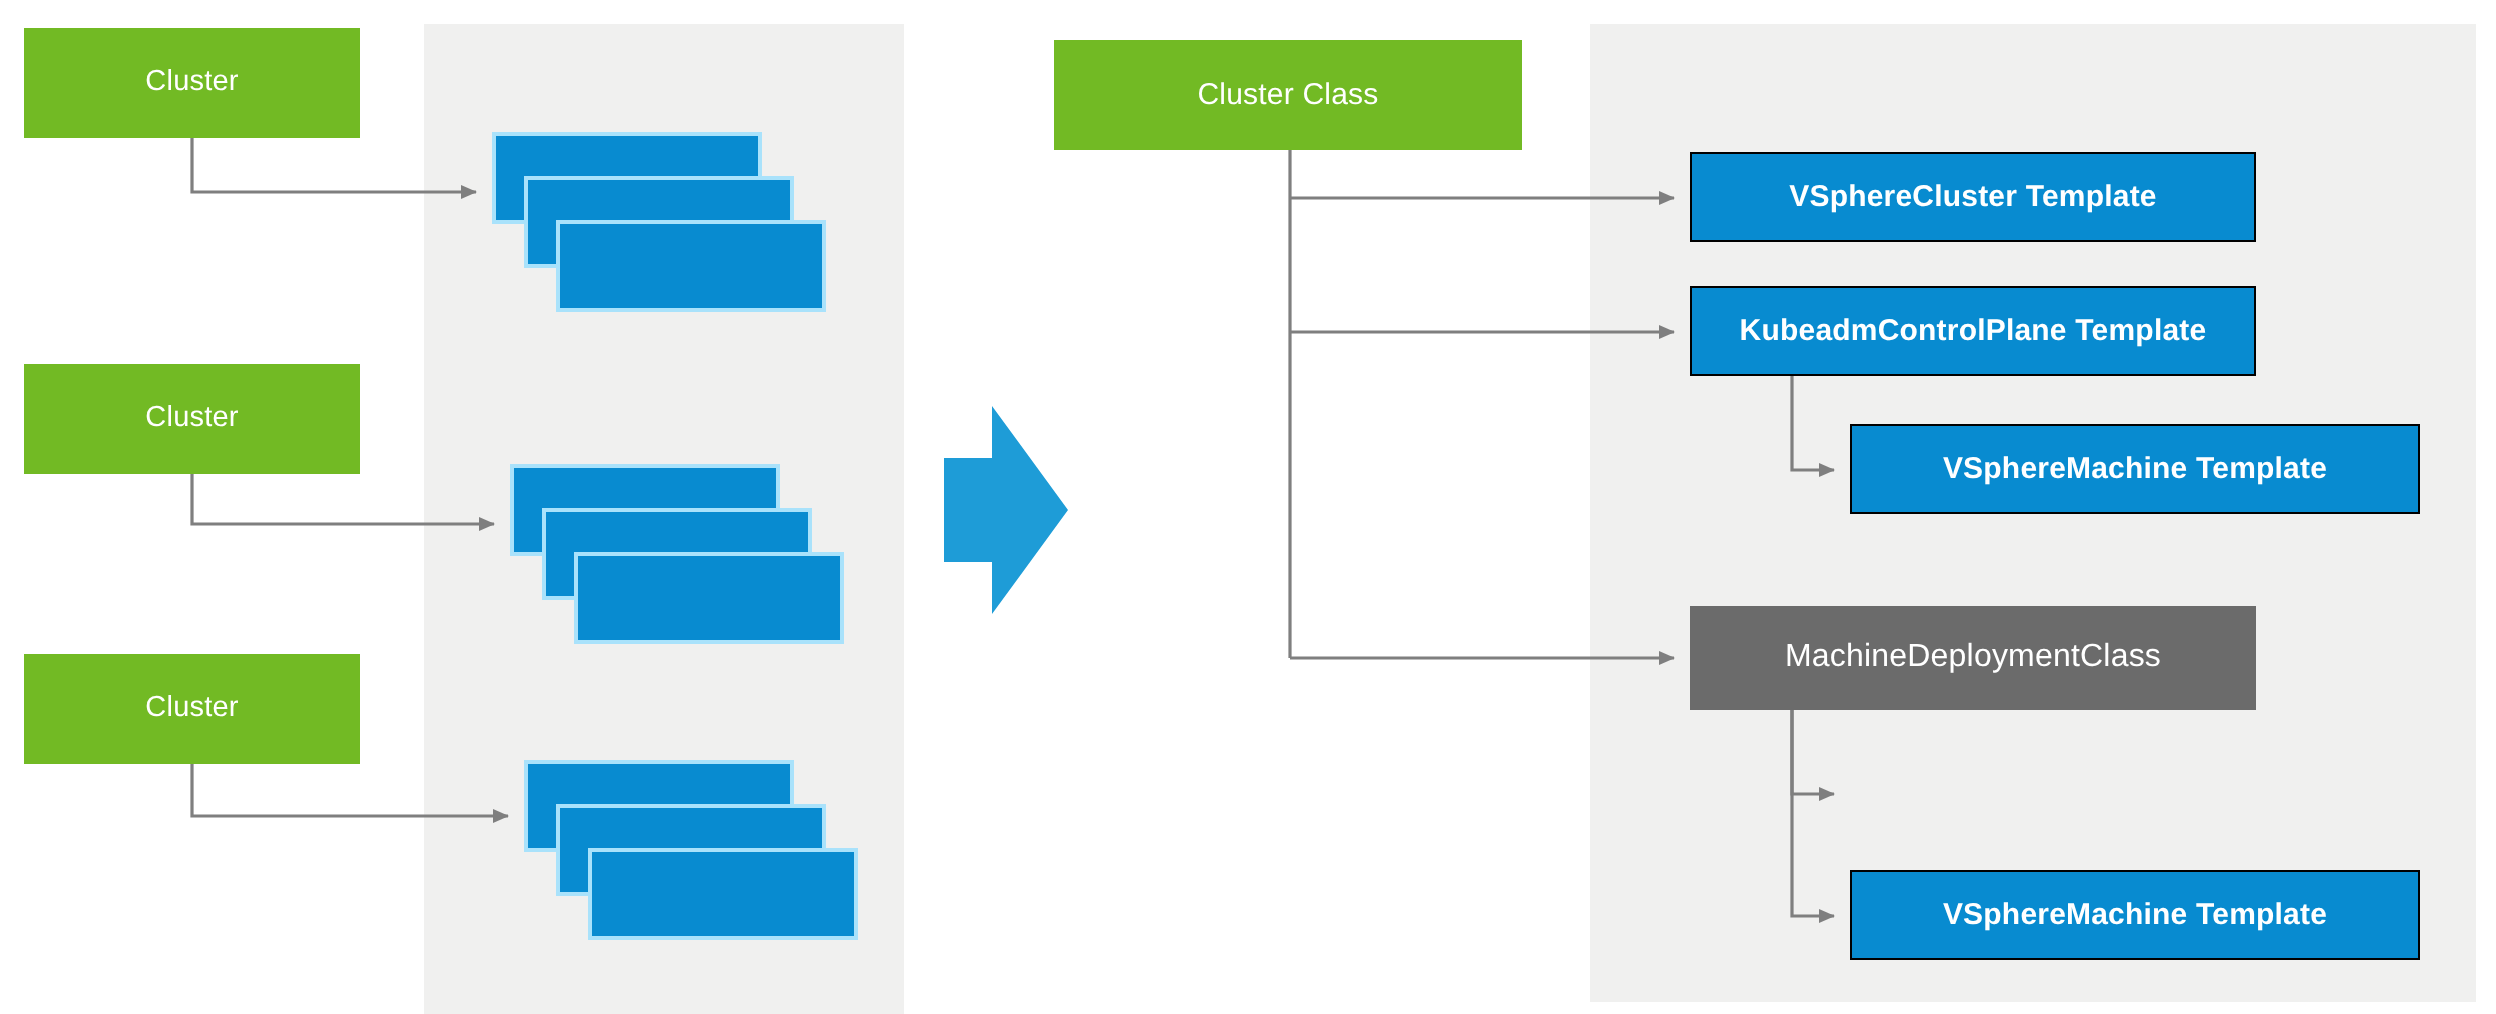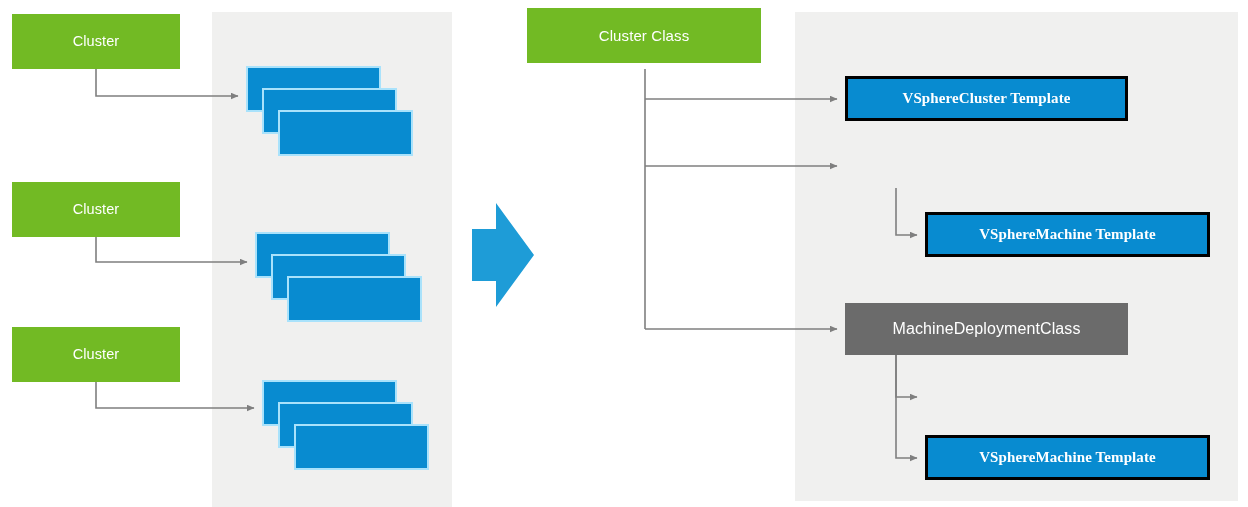--- a/index.html
+++ b/index.html
@@ -36,32 +36,32 @@
     justify-content: center;
     color: #ffffff;
     font-size: 15px;
     font-weight: bold;
     letter-spacing: .1px;
     text-align: center;
     line-height: 1.15;
     padding: 0 2px;
   }
   .node.green { background: #72ba24; }
-  .node.blue  { background: #088bd0; border: 3px solid #000000; font-family: Liberation Serif, serif; }
+  .node.blue  { background: #088bd0; border: 1px solid #000000; }
   .node.gray  { background: #6b6b6b; }
 
   .node.green.small { font-size: 14.5px; font-weight: normal; }
 
   
   #cluster-1 { left: 12px;  top: 14px;  width: 168px; height: 55px; }
   #cluster-2 { left: 12px;  top: 182px; width: 168px; height: 55px; }
   #cluster-3 { left: 12px;  top: 327px; width: 168px; height: 55px; }
 
   
-  #cluster-class { left: 527px; top: 8px; width: 234px; height: 55px; font-size: 15px; font-weight: normal; }
+  #cluster-class { left: 527px; top: 20px; width: 234px; height: 55px; font-size: 15px; font-weight: normal; }
 
   
   .stack { position: absolute; }
   .card {
     position: absolute;
     box-sizing: border-box;
     background: #088bd0;
     border: 2px solid #a9e2fb;
     width: 135px;
     height: 46px;
@@ -179,20 +179,23 @@
     <path d="M2,28 L26,28 L26,2 L64,54 L26,106 L26,80 L2,80 Z" fill="#1e9cd7"></path>
   </svg>
 
   <div class="node green" id="cluster-class">
     <span>Cluster Class</span>
   </div>
 
   <div class="node blue" id="tpl-vspherecluster">
     <span>VSphereCluster Template</span>
   </div>
+  <div class="node blue" id="tpl-kubeadmcontrolplane">
+    <span>KubeadmControlPlane Template</span>
+  </div>
   <div class="node blue" id="tpl-vspheremachine-cp">
     <span>VSphereMachine Template</span>
   </div>
   <div class="node gray" id="machinedeploymentclass">
     <span>MachineDeploymentClass</span>
   </div>
   <div class="node blue" id="tpl-vspheremachine-md">
     <span>VSphereMachine Template</span>
   </div>
 

